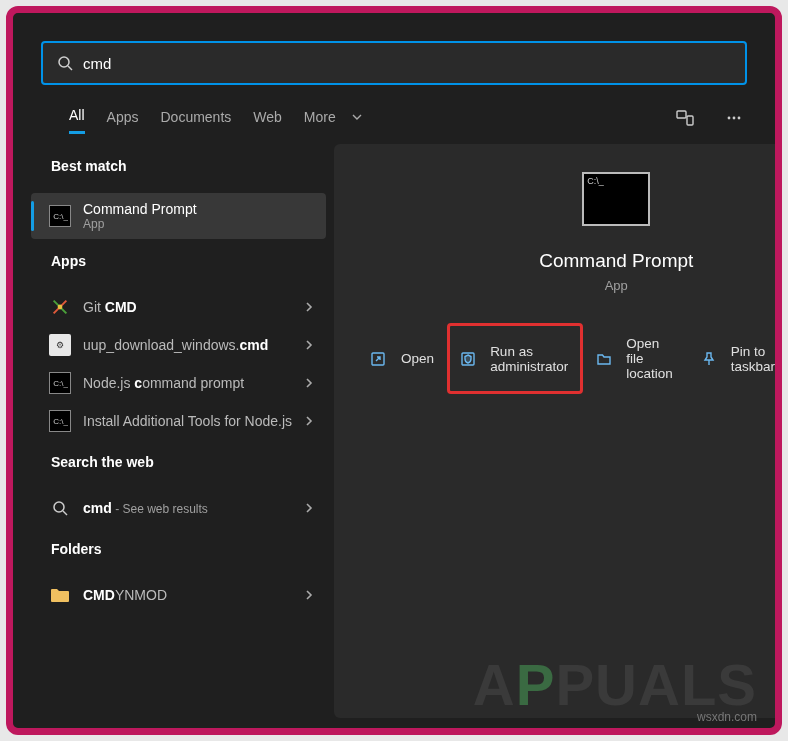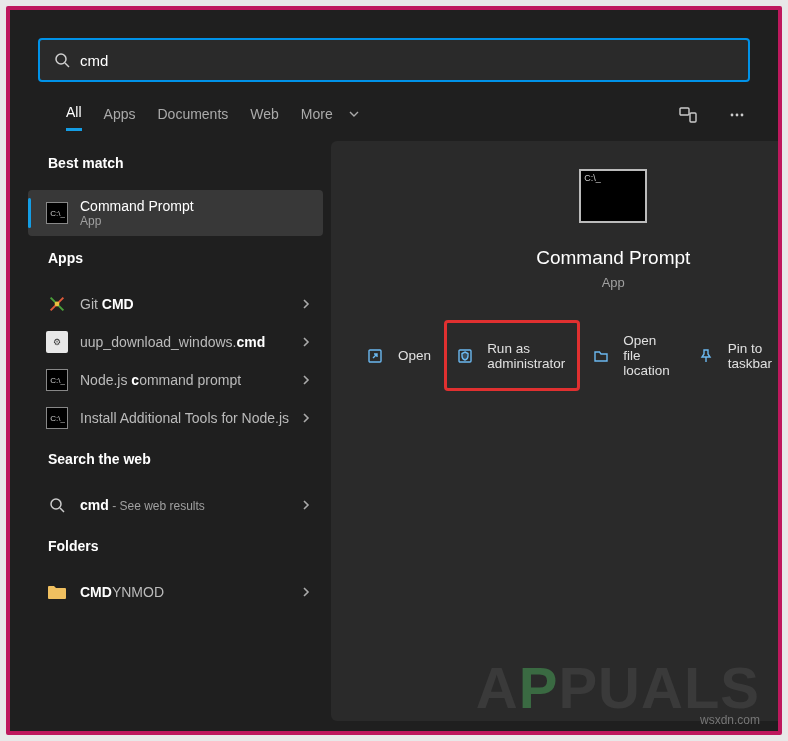--- a/index.html
+++ b/index.html
@@ -8,22 +8,22 @@
       height: 741px;
       background: #e8e8e8;
       font-family: 'Segoe UI', Tahoma, sans-serif;
       font-size: 14px;
       padding: 6px;
     }
     .window {
       width: 776px;
       height: 729px;
       background: #1f1f1f;
-      border: 4px solid #be185d;
-      border-radius: 2px;
+      border: 7px solid #be185d;
+      border-radius: 12px;
       display: flex;
       flex-direction: column;
       position: relative;
     }
     .search-bar {
       margin: 28px 28px 6px 28px;
       height: 44px;
       background: #2a2a2a;
       border: 2px solid #0092e8;
       border-radius: 4px;

